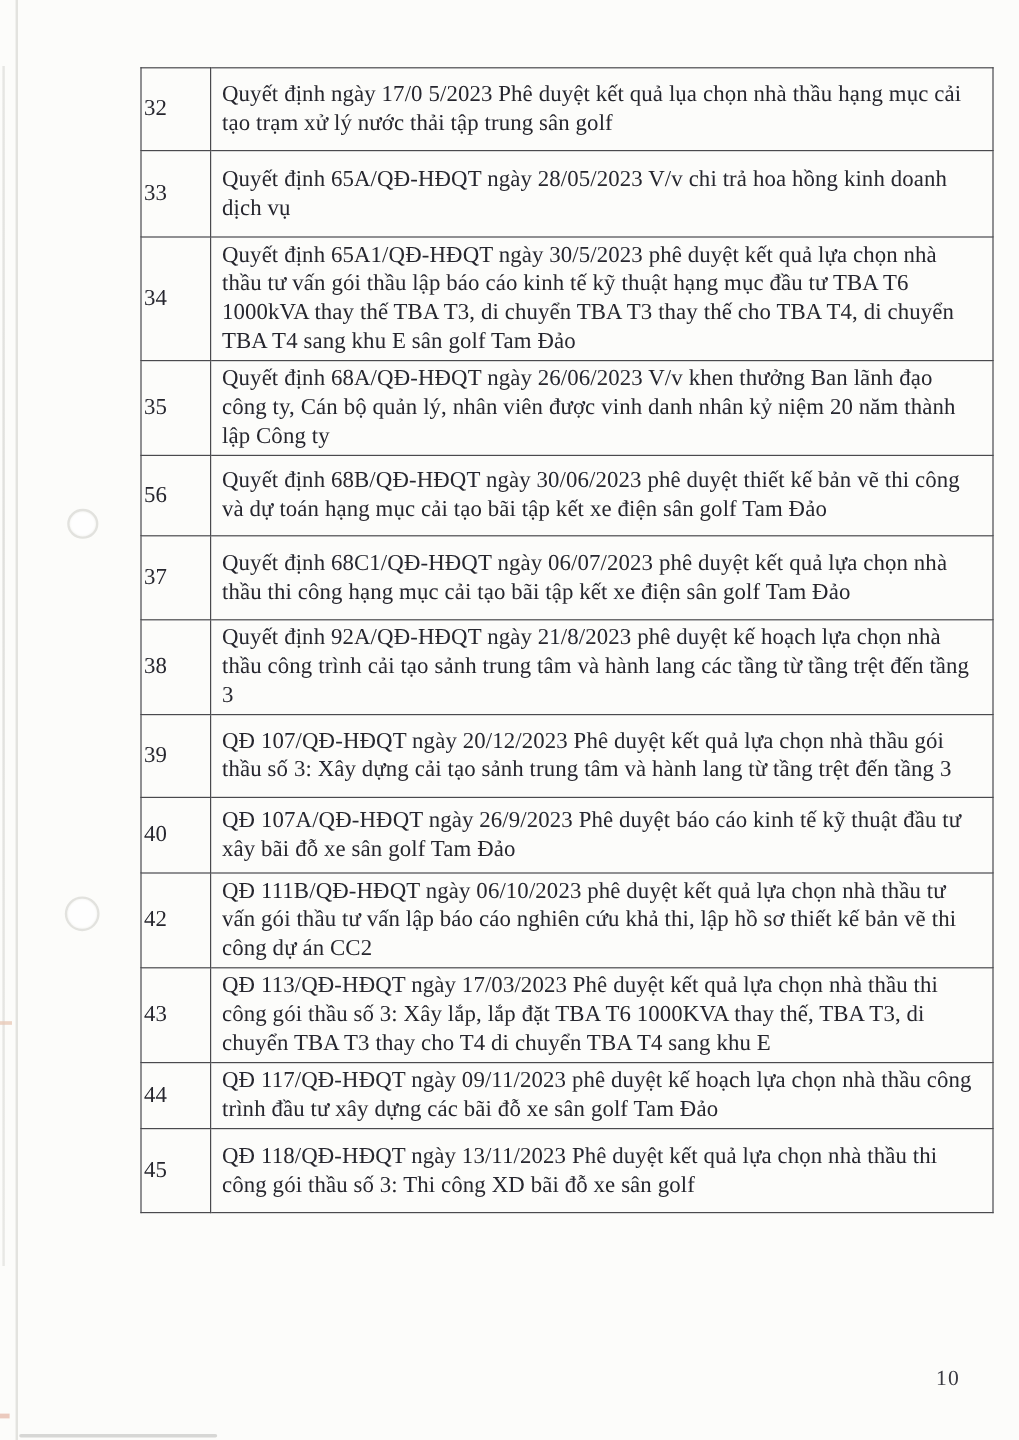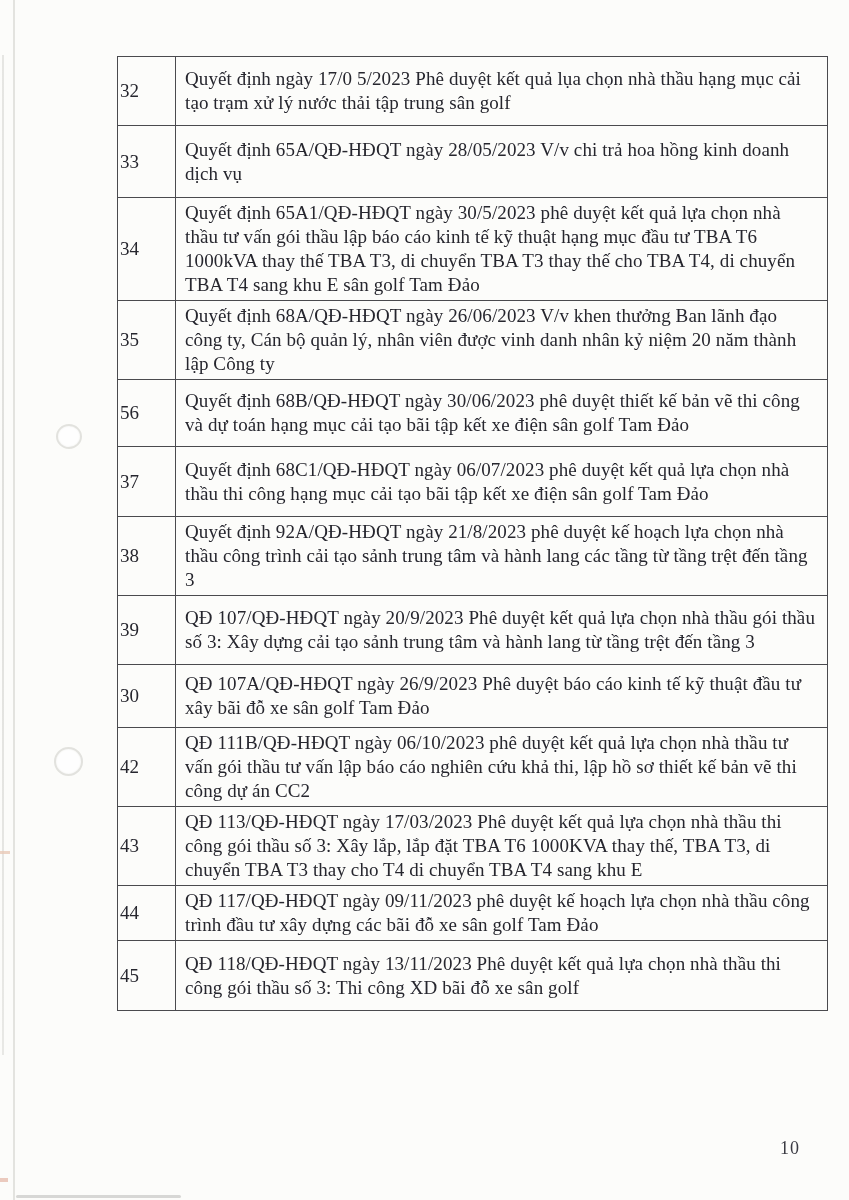--- a/index.html
+++ b/index.html
@@ -109,24 +109,24 @@
         <tr style="height: 70px;">
       <td class="num">37</td>
       <td class="txt">Quyết định 68C1/QĐ-HĐQT ngày 06/07/2023 phê duyệt kết quả lựa chọn nhà thầu thi công hạng mục cải tạo bãi tập kết xe điện sân golf Tam Đảo</td>
     </tr>
         <tr style="height: 73px;">
       <td class="num">38</td>
       <td class="txt">Quyết định 92A/QĐ-HĐQT ngày 21/8/2023 phê duyệt kế hoạch lựa chọn nhà thầu công trình cải tạo sảnh trung tâm và hành lang các tầng từ tầng trệt đến tầng 3</td>
     </tr>
         <tr style="height: 69px;">
       <td class="num">39</td>
-      <td class="txt">QĐ 107/QĐ-HĐQT ngày 20/9/2023 Phê duyệt kết quả lựa chọn nhà thầu gói thầu số 3: Xây dựng cải tạo sảnh trung tâm và hành lang từ tầng trệt đến tầng 3</td>
+      <td class="txt">QĐ 107/QĐ-HĐQT ngày 20/12/2023 Phê duyệt kết quả lựa chọn nhà thầu gói thầu số 3: Xây dựng cải tạo sảnh trung tâm và hành lang từ tầng trệt đến tầng 3</td>
     </tr>
         <tr style="height: 63px;">
-      <td class="num">30</td>
+      <td class="num">40</td>
       <td class="txt">QĐ 107A/QĐ-HĐQT ngày 26/9/2023 Phê duyệt báo cáo kinh tế kỹ thuật đầu tư xây bãi đỗ xe sân golf Tam Đảo</td>
     </tr>
         <tr style="height: 72px;">
       <td class="num">42</td>
       <td class="txt">QĐ 111B/QĐ-HĐQT ngày 06/10/2023 phê duyệt kết quả lựa chọn nhà thầu tư vấn gói thầu tư vấn lập báo cáo nghiên cứu khả thi, lập hồ sơ thiết kế bản vẽ thi công dự án CC2</td>
     </tr>
         <tr style="height: 70px;">
       <td class="num">43</td>
       <td class="txt">QĐ 113/QĐ-HĐQT ngày 17/03/2023 Phê duyệt kết quả lựa chọn nhà thầu thi công gói thầu số 3: Xây lắp, lắp đặt TBA T6 1000KVA thay thế, TBA T3, di chuyển TBA T3 thay cho T4 di chuyển TBA T4 sang khu E</td>
     </tr>

